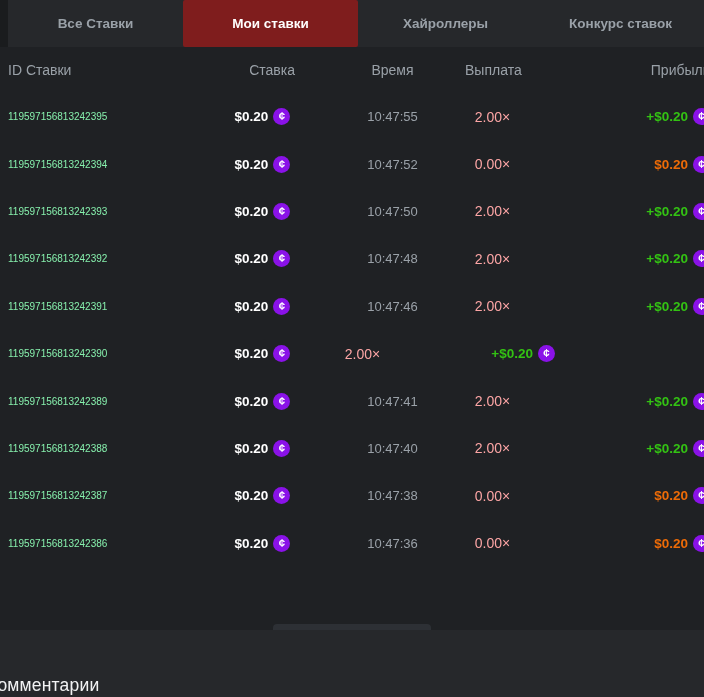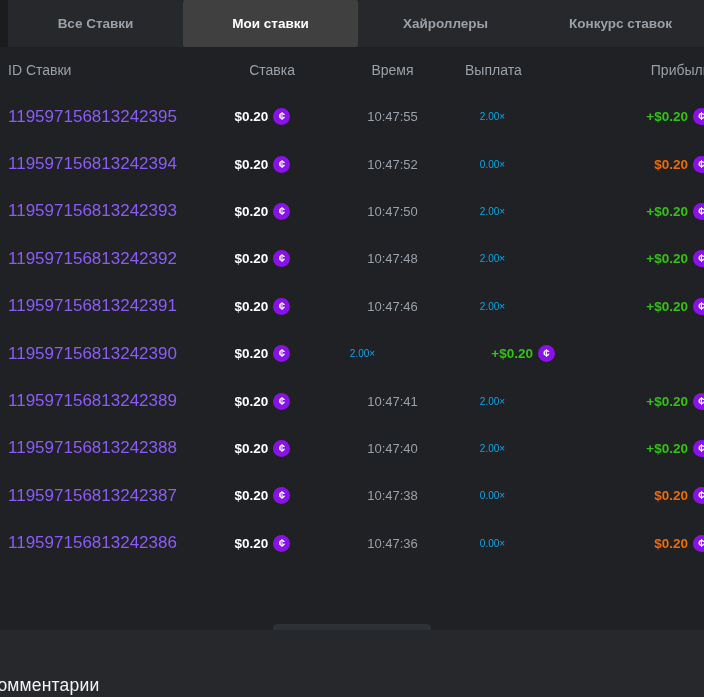--- a/index.html
+++ b/index.html
@@ -12,42 +12,42 @@
   
   .tabbar{
     position:absolute;top:0;left:8px;width:710px;height:47px;
     background:#26282b;display:flex;align-items:stretch;
   }
   .tab{
     flex:0 0 175px;border:none;background:transparent;cursor:pointer;
     color:#9aa1a8;font-size:13.5px;font-weight:700;
     font-family:inherit;padding:0;line-height:47px;
   }
-  .tab.active{background:#404040;color:#ffffff;font-weight:700;border-radius:2px;}
+  .tab.active{background:#7f1d1d;color:#ffffff;font-weight:700;border-radius:2px;}
   
   .table-panel{
     position:absolute;top:47px;left:0;width:718px;height:583px;
     background:#1f2124;
   }
   .grid{
     display:grid;
     grid-template-columns:222px 65px 170px 90px 155px;
     padding-left:8px;width:702px;
     align-items:center;
   }
   .thead{height:46px;}
   .thead .cell{color:#9aa1a8;font-size:14px;font-weight:400;}
   .trow{height:47.4px;}
   .cell{white-space:nowrap;}
-  .c-id{text-align:left;color:#8b5cf6;font-size:17px;}
+  .c-id{text-align:left;color:#86efac;font-size:10px;}
   .c-bet{display:flex;align-items:center;justify-content:center;gap:5px;
          color:#ffffff;font-size:13.5px;font-weight:700;}
   .thead .c-bet{display:block;text-align:right;}
   .c-time{text-align:center;padding-left:25px;color:#9aa1a8;font-size:13px;}
-  .c-payout{text-align:center;padding-right:35px;color:#0ea5e9;font-size:10px;}
+  .c-payout{text-align:center;padding-right:35px;color:#fca5a5;font-size:14px;}
   .c-profit{display:flex;align-items:center;justify-content:flex-end;gap:5px;
             font-size:13.5px;font-weight:700;}
   .thead .c-profit{display:block;text-align:right;font-weight:400;}
   .trow .c-profit.win{color:var(--win,#33c213);}
   .trow .c-profit.loss{color:var(--loss,#ed6b07);}
   .coin{
     flex:0 0 auto;width:17px;height:17px;border-radius:50%;
     background:var(--coin,#8a12e8);color:#ffffff;
     font-size:11.5px;font-weight:700;line-height:17px;text-align:center;
     display:inline-block;

